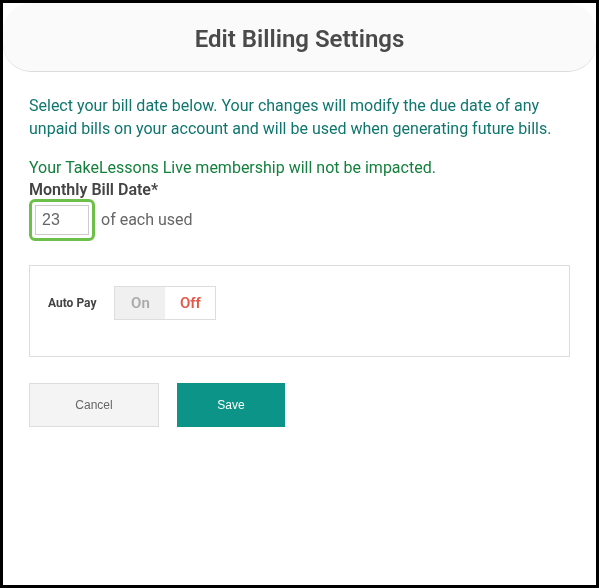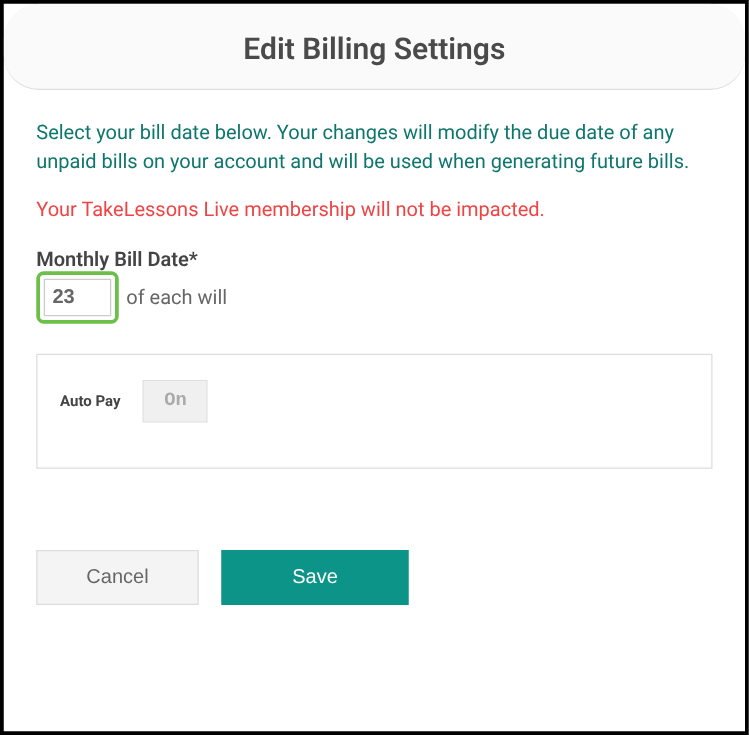--- a/index.html
+++ b/index.html
@@ -28,22 +28,21 @@
     }
     .intro {
       font-size: 16px;
       line-height: 1.45;
       color: #0f766e;
       margin-bottom: 16px;
     }
     .note {
       font-size: 16px;
       line-height: 1.45;
-      color: #ef4444;
-      margin-bottom: 18px;
+      color: #15803d;
     }
     .field-label {
       font-size: 16px;
       font-weight: 600;
       color: #444;
       margin-bottom: 0;
       display: block;
     }
     .date-row {
       display: flex;
@@ -58,21 +57,20 @@
       display: inline-block;
     }
     .date-input {
       width: 54px;
       height: 30px;
       border: 1px solid #ccc;
       font-size: 16px;
       padding: 4px 6px;
       color: #666;
       outline: none;
-      font-weight: bold;
     }
     .suffix {
       font-size: 16px;
       color: #666;
     }
     .autopay-box {
       border: 1px solid #ddd;
       padding: 20px 18px 22px;
       margin-bottom: 26px;
     }
@@ -97,53 +95,51 @@
       display: flex;
       align-items: center;
       justify-content: center;
       font-size: 15px;
       font-weight: 600;
       cursor: pointer;
     }
     .toggle-on {
       background: #f0f0f0;
       color: #aaa;
-      font-family: Liberation Mono, monospace;
     }
     .toggle-off {
       background: #fff;
       color: #e25b4a;
     }
     .autopay-desc {
       font-size: 15.5px;
       line-height: 1.45;
       color: #666;
     }
     .actions {
       display: flex;
       gap: 18px;
     }
     .btn {
       height: 44px;
       border: none;
-      font-size: 16px;
+      font-size: 12px;
       cursor: pointer;
       display: flex;
       align-items: center;
       justify-content: center;
-      margin-top: 39px;
     }
     .btn-cancel {
       width: 130px;
       background: #f4f4f4;
       border: 1px solid #ddd;
       color: #666;
     }
     .btn-save {
-      width: 150px;
+      width: 108px;
       background: #0d9488;
       color: #fff;
     }
   </style>
 </head>
 <body>
 
 <div class="header">
   <h1>Edit Billing Settings</h1>
 </div>
@@ -152,28 +148,29 @@
 
   <p class="intro">Select your bill date below. Your changes will modify the due date of any unpaid bills on your account and will be used when generating future bills.</p>
   <p class="note">Your TakeLessons Live membership will not be impacted.</p>
 
   <label class="field-label">Monthly Bill Date*</label>
 
   <div class="date-row">
     <span class="date-input-wrap">
       <input class="date-input" type="text" value="23" style="">
     </span>
-    <span class="suffix">of each will</span>
+    <span class="suffix">of each used</span>
   </div>
 
   <div class="autopay-box">
     <div class="autopay-header">
       <span class="autopay-title">Auto Pay</span>
       <div class="toggle">
         <div class="toggle-opt toggle-on">On</div>
+        <div class="toggle-opt toggle-off">Off</div>
       </div>
     </div>
   </div>
 
   <div class="actions">
     <button class="btn btn-cancel">Cancel</button>
     <button class="btn btn-save">Save</button>
   </div>
 
 </div>

